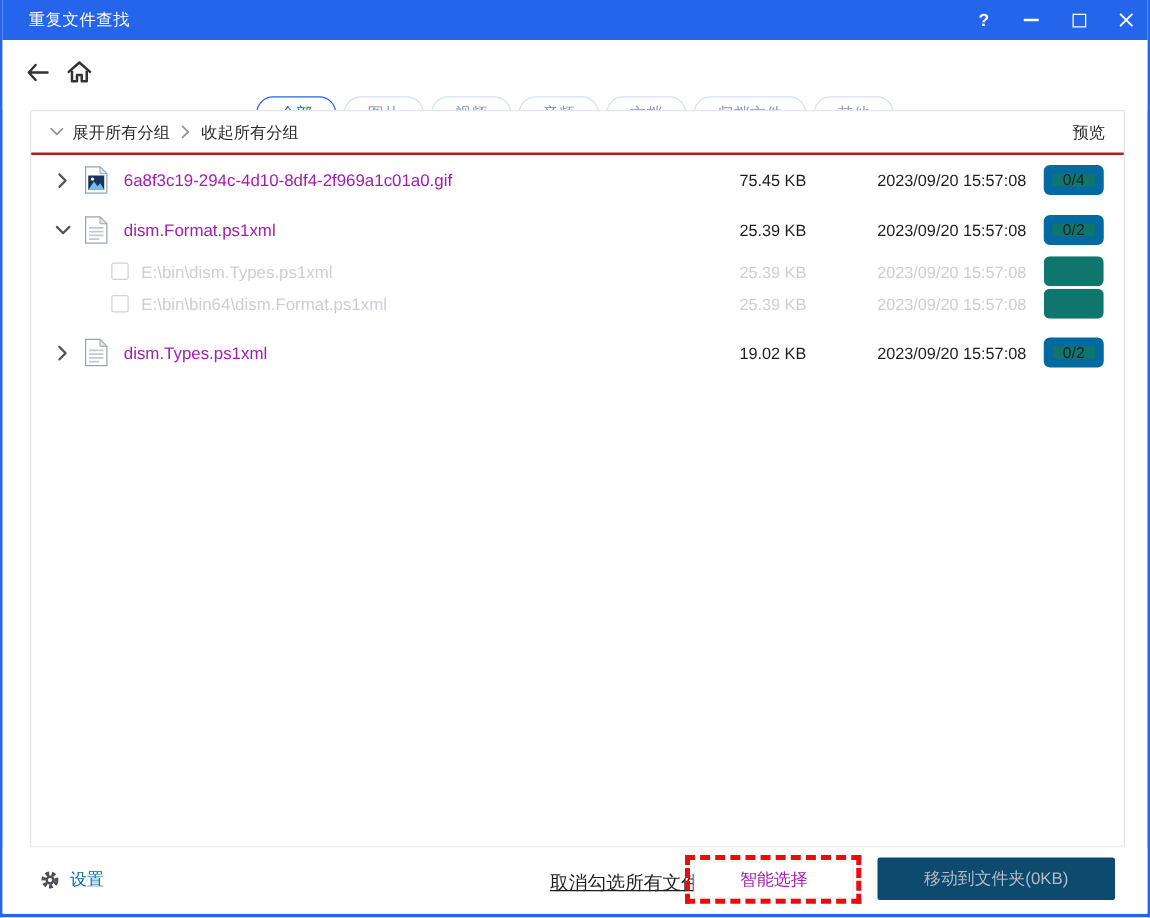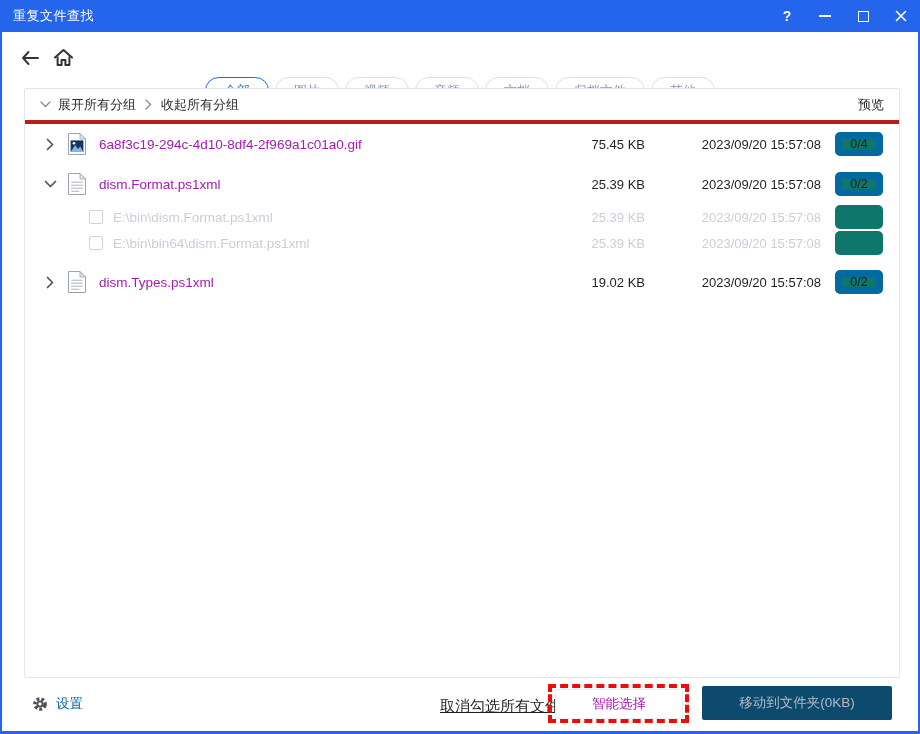--- a/index.html
+++ b/index.html
@@ -3,41 +3,41 @@
 <meta charset="utf-8">
 <style>
   * { margin:0; padding:0; box-sizing:border-box; }
   html,body { width:920px; height:734px; background:#fff; font-family:"Liberation Sans","DejaVu Sans",sans-serif; }
   .window { position:relative; width:920px; height:734px; background:#fff;
             border-left:2px solid #2565eb; border-right:2px solid #2565eb; border-bottom:3px solid #2565eb; overflow:hidden; }
 
   
   .titlebar { position:absolute; left:-2px; top:0; width:920px; height:32px; background:#2565eb;
               display:flex; align-items:center; color:#fff; }
-  .titlebar-title { font-size:13px; padding-left:13px; letter-spacing:.5px; }
+  .titlebar-title { font-size:13px; padding-left:23px; letter-spacing:.5px; }
   .titlebar-controls { margin-left:auto; display:flex; height:32px; }
   .tb-btn { width:38px; height:32px; display:flex; align-items:center; justify-content:center; color:#fff; cursor:default; }
   .tb-help { font-size:14px; font-weight:bold; }
   .tb-min-glyph { width:12px; height:2px; background:#fff; }
   .tb-max-glyph { width:11px; height:11px; border:1.6px solid #fff; }
   .tb-close-glyph { font-size:14px; line-height:1; }
 
   
   .header { position:absolute; left:0; top:32px; width:916px; height:56px; background:#fff; }
   .nav-left { position:absolute; left:18px; top:16px; display:flex; align-items:center; gap:13px; }
   .icon-btn { display:flex; align-items:center; justify-content:center; cursor:pointer; }
   .tabs { position:absolute; left:0; top:45px; width:916px; display:flex; justify-content:center; gap:6px; }
   .pill { min-width:62px; height:27px; padding:0 18px; border:1px solid #d7dff0; border-radius:14px;
           display:flex; align-items:center; justify-content:center; font-size:13px; color:#8496bd; cursor:pointer; background:#fff; }
   .pill.selected { border-color:#2565eb; color:#2565eb; }
 
   
   .panel { position:absolute; left:22px; top:88px; width:876px; height:590px; background:#fff;
            border:1px solid #e4e6ea; border-radius:2px; }
-  .panel-toolbar { height:35px; display:flex; align-items:center; padding:0 15px; border-bottom:4px solid #b91c1c;justify-content:space-between; }
+  .panel-toolbar { height:35px; display:flex; align-items:center; padding:0 15px; border-bottom:2px solid #b91c1c;justify-content:space-between; }
   .tool-item { display:flex; align-items:center; gap:7px; font-size:13px; color:#2b2b2b; cursor:pointer; }
   .tool-sep { margin:0 9px; display:flex; align-items:center; }
   .preview-btn { margin-left:auto; font-size:13px; color:#2b2b2b; cursor:pointer; }
 
   .rows { }
   .group-row { height:40px; display:flex; align-items:center; padding:0 16px 0 18px; cursor:default; }
   .chev { width:14px; display:flex; justify-content:center; cursor:pointer; }
   .file-icon { margin:0 12px 0 10px; display:flex; }
   .fname { flex:1; font-size:13.5px; color:#a21caf; white-space:nowrap; overflow:hidden; }
   .fsize { width:90px; text-align:right; font-size:13px; color:#1f1f1f; margin-right:16px; }
@@ -172,21 +172,21 @@
           </svg>
         </span>
         <span class="fname">dism.Format.ps1xml</span>
         <span class="fsize">25.39 KB</span>
         <span class="fdate">2023/09/20 15:57:08</span>
         <span class="fbadge">0/2</span>
       </div>
 
       <div class="child-row">
         <span class="checkbox"></span>
-        <span class="fname">E:\bin\dism.Format.ps1xml</span>
+        <span class="fname">E:\bin\dism.Types.ps1xml</span>
         <span class="fsize">25.39 KB</span>
         <span class="fdate">2023/09/20 15:57:08</span>
         <span class="fbadge empty"></span>
       </div>
       <div class="child-row">
         <span class="checkbox"></span>
         <span class="fname">E:\bin\bin64\dism.Format.ps1xml</span>
         <span class="fsize">25.39 KB</span>
         <span class="fdate">2023/09/20 15:57:08</span>
         <span class="fbadge empty"></span>

